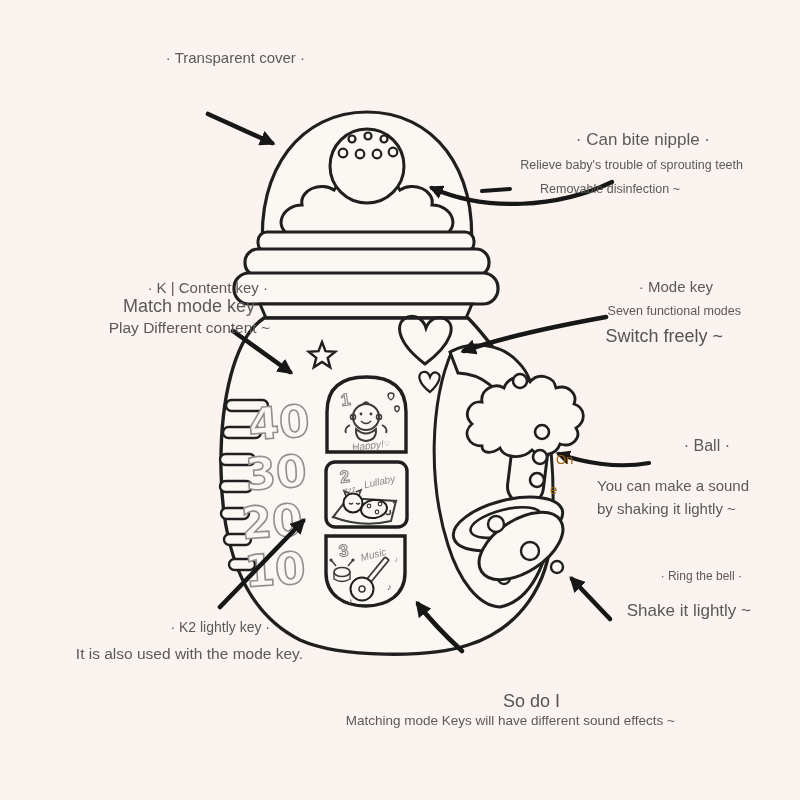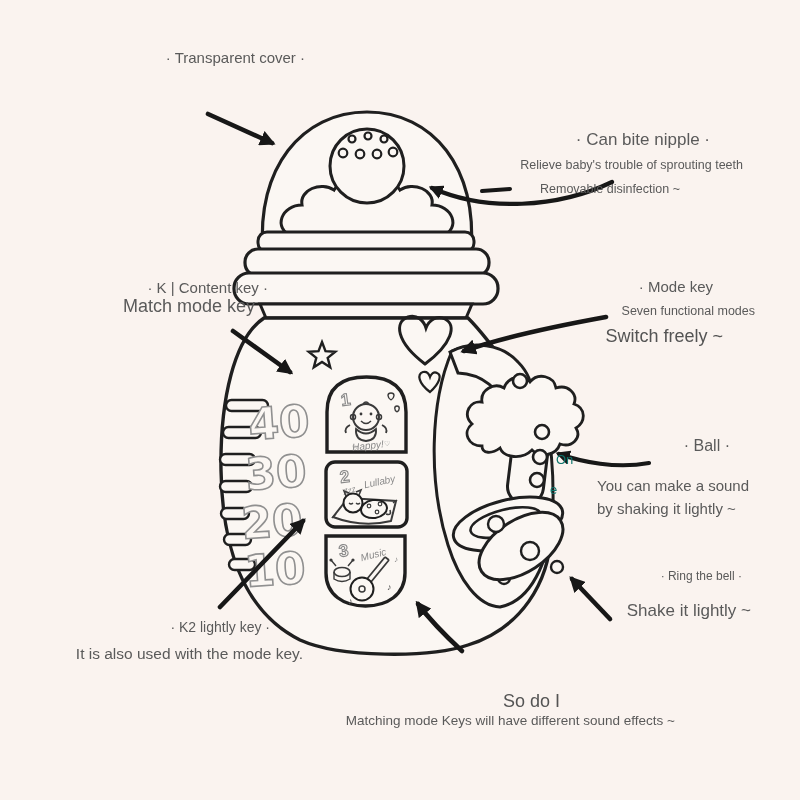--- a/index.html
+++ b/index.html
@@ -7,21 +7,21 @@
     position:relative;width:800px;height:800px;overflow:hidden;
     background:#faf3ef;
     font-family:"Liberation Sans", sans-serif;
   }
   .stage svg{position:absolute;left:0;top:0;}
   .ann{position:absolute;color:#5a5a5a;line-height:1.15;text-align:right;white-space:nowrap;}
   .ann.left{text-align:left;}
   .small{font-size:12.5px;}
   .tiny{font-size:12px;}
   .big{font-size:18px;color:#545454;}
-  .overlay{color:#0f766e;font-size:13px;}
+  .overlay{color:#a16207;font-size:13px;}
   .ln{stroke:#1f1f1f;fill:none;}
   .fl{stroke:#1f1f1f;fill:#fbf7f3;}
   .doodle{stroke:#3a3a3a;fill:none;}
   .arrow{stroke:#171717;fill:none;stroke-linecap:round;}
 </style>
 </head>
 <body>
 
 <div class="stage">
 
@@ -178,23 +178,24 @@
   </svg>
 
   <div class="ann" style="left:40px;top:49px;width:265px;font-size:15px;">· Transparent cover ·</div>
 
   <div class="ann" style="left:475px;top:130px;width:235px;font-size:17px;">· Can bite nipple ·</div>
   <div class="ann small" style="left:468px;top:158px;width:275px;">Relieve baby's trouble of sprouting teeth</div>
   <div class="ann small" style="left:455px;top:182px;width:225px;">Removable disinfection ~</div>
 
   <div class="ann" style="left:28px;top:261px;width:240px;font-size:15px;margin-top:18px;">· K | Content key ·</div>
   <div class="ann" style="left:20px;top:296px;width:235px;font-size:18px;">Match mode key</div>
+  <div class="ann" style="left:8px;top:319px;width:262px;font-size:15.5px;">Play Different content ~</div>
 
   <div class="ann" style="left:528px;top:278px;width:185px;font-size:15px;">· Mode key</div>
-  <div class="ann small" style="left:550px;top:304px;width:205px;">Seven functional modes</div>
+  <div class="ann small" style="left:536px;top:304px;width:205px;">Seven functional modes</div>
   <div class="ann big" style="left:518px;top:326px;width:205px;">Switch freely ~</div>
 
   <div class="ann left" style="left:597px;top:477px;width:170px;font-size:15px;">You can make a sound</div>
   <div class="ann" style="left:585px;top:437px;width:145px;font-size:16px;">· Ball ·</div>
   <div class="ann left" style="left:597px;top:500px;width:170px;font-size:15px;">by shaking it lightly ~</div>
   <div class="ann overlay" style="left:556px;top:453px;">On</div>
   <div class="ann overlay" style="left:550px;top:483px;">e</div>
 
   <div class="ann tiny" style="left:572px;top:570px;width:170px;">· Ring the bell ·</div>
   <div class="ann" style="left:556px;top:601px;width:195px;font-size:17px;">Shake it lightly ~</div>

